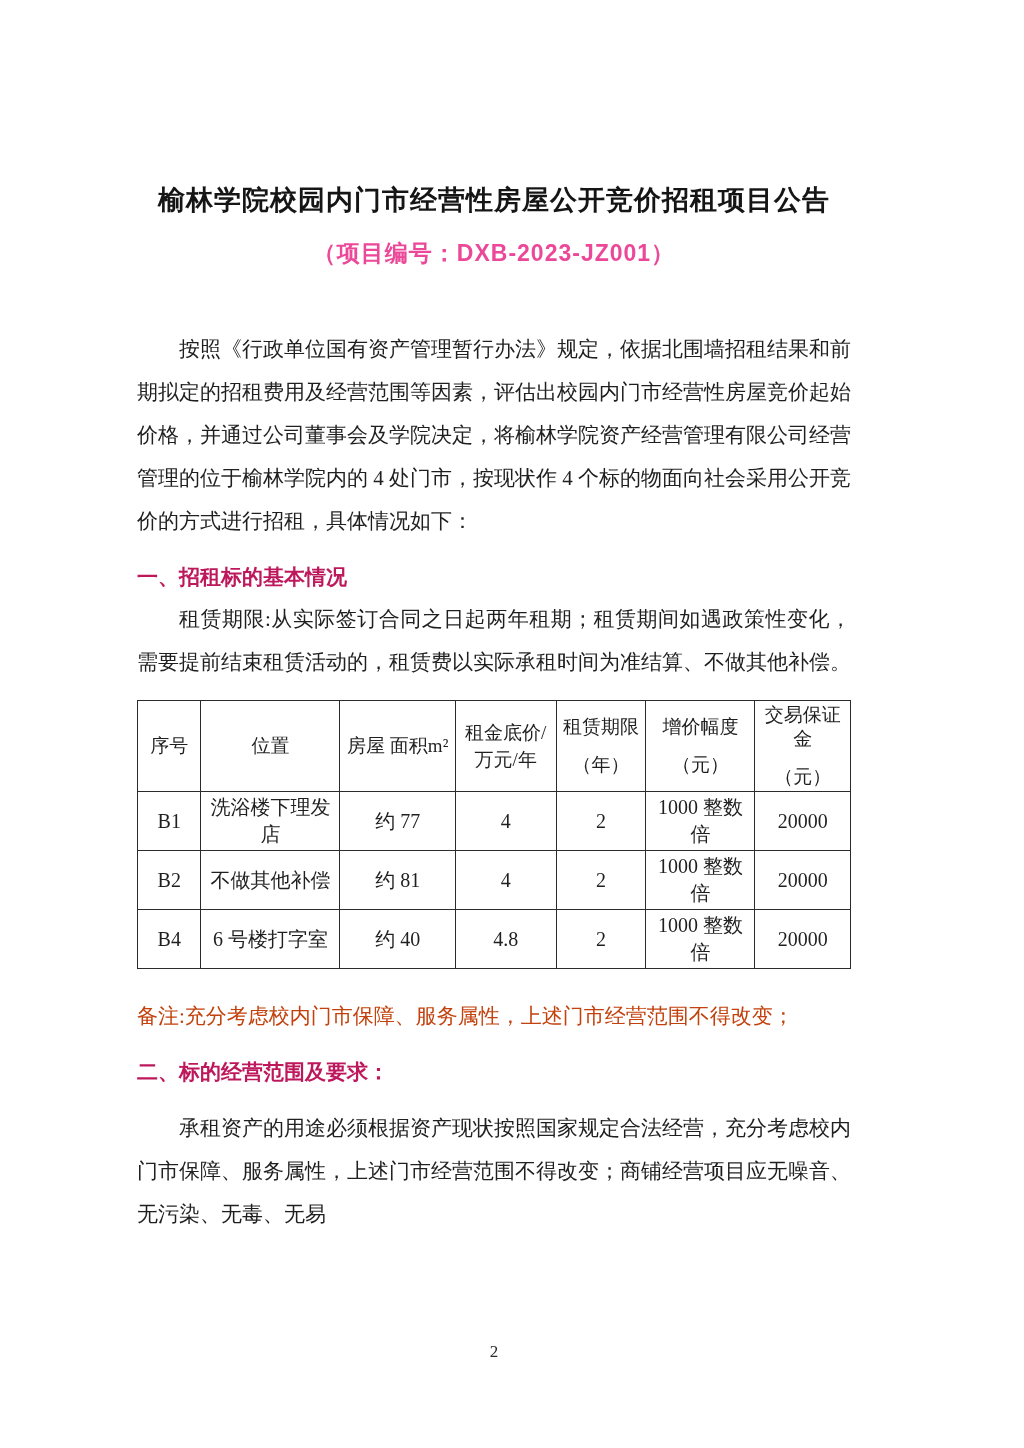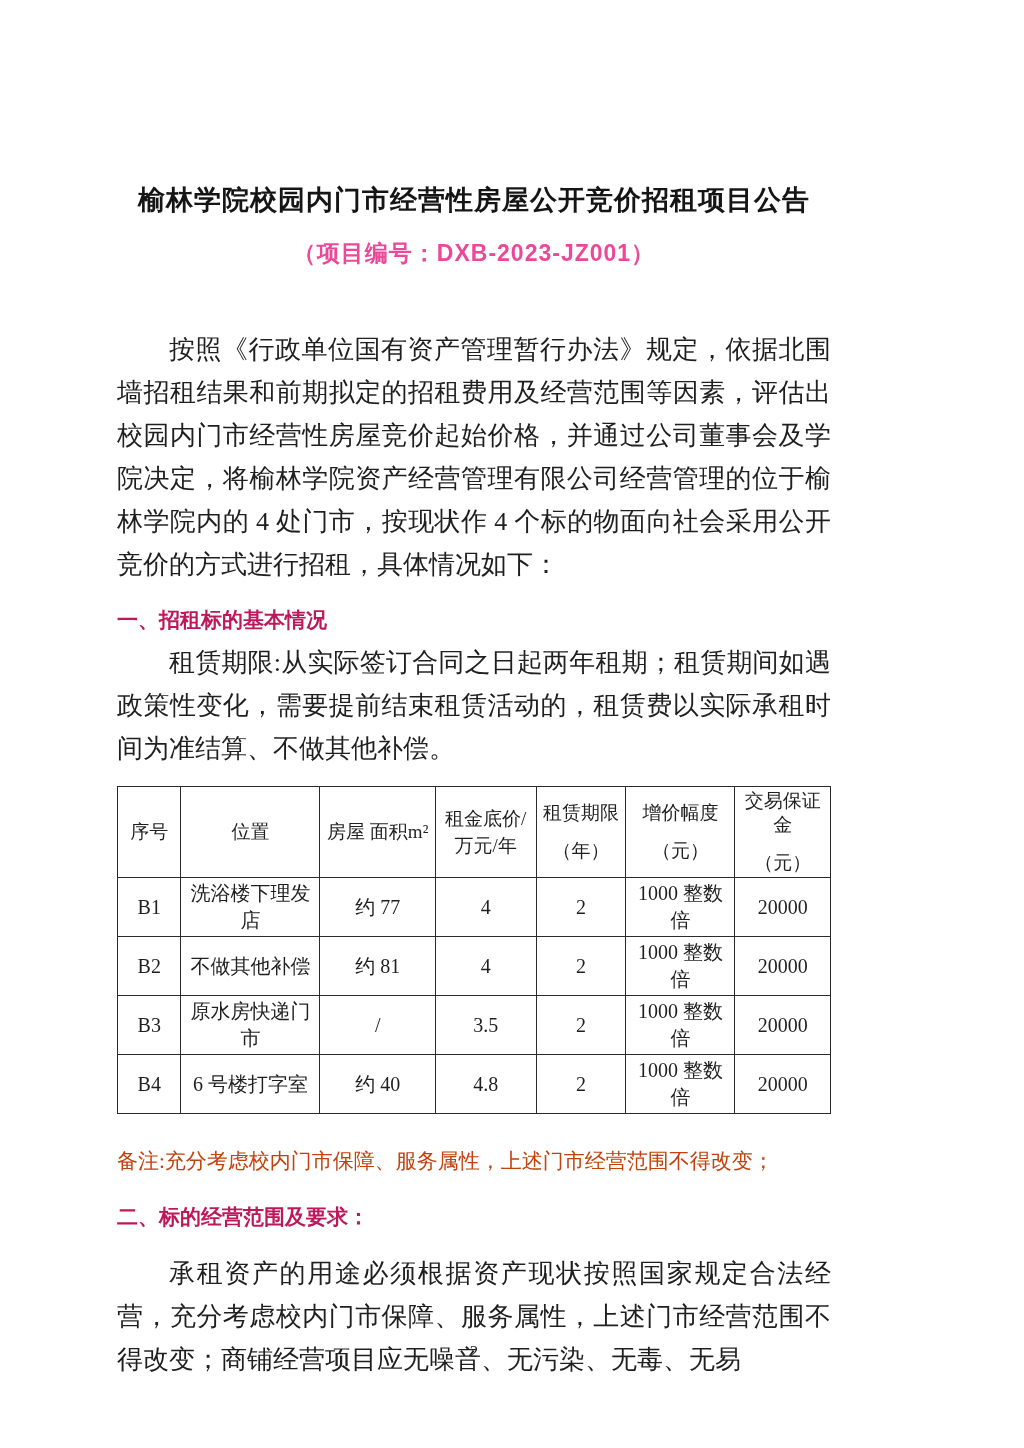--- a/index.html
+++ b/index.html
@@ -9,20 +9,21 @@
     height: 1448px;
     font-family: "Liberation Serif", "DejaVu Serif", serif;
     color: #1c1c1c;
     overflow: hidden;
   }
   .page {
     width: 948px;
     height: 1448px;
     padding: 183px 117px 0 117px;
     position: relative;
+    margin-left: 20px;
   }
   .doc-title {
     font-family: "Liberation Sans", "DejaVu Sans", sans-serif;
     font-weight: 700;
     font-size: 27px;
     line-height: 34px;
     text-align: center;
     letter-spacing: 1px;
     color: #151515;
   }
@@ -30,21 +31,21 @@
     font-family: "Liberation Sans", "DejaVu Sans", sans-serif;
     font-weight: 700;
     font-size: 23px;
     line-height: 30px;
     margin-top: 21px;
     text-align: center;
     letter-spacing: 1px;
     color: #ec4899;
   }
   .body-p {
-    font-size: 26px;
+    font-size: 21px;
     line-height: 43px;
     text-align: justify;
     text-indent: 2em;
     color: #1f1f1f;
   }
   .intro { margin-top: 60px; }
   .sec-heading {
     font-family: "Liberation Sans", "DejaVu Sans", sans-serif;
     font-weight: 700;
     font-size: 21px;
@@ -177,29 +178,20 @@
       <tr>
         <td>B2</td>
         <td>不做其他补偿</td>
         <td>约 81</td>
         <td>4</td>
         <td>2</td>
         <td>1000 整数倍</td>
         <td>20000</td>
       </tr>
       <tr>
-        <td>B3</td>
-        <td>原水房快递门市</td>
-        <td>/</td>
-        <td>3.5</td>
-        <td>2</td>
-        <td>1000 整数倍</td>
-        <td>20000</td>
-      </tr>
-      <tr>
         <td>B4</td>
         <td>6 号楼打字室</td>
         <td>约 40</td>
         <td>4.8</td>
         <td>2</td>
         <td>1000 整数倍</td>
         <td>20000</td>
       </tr>
     </tbody>
   </table>

